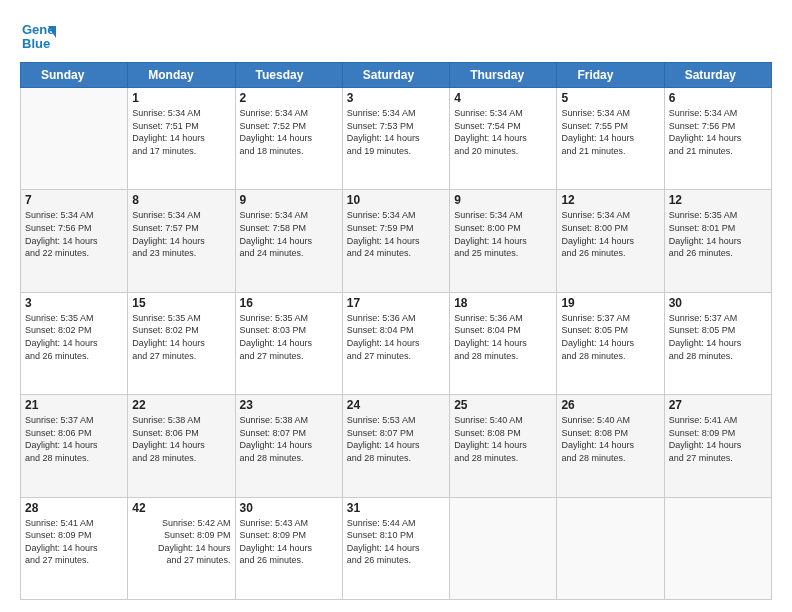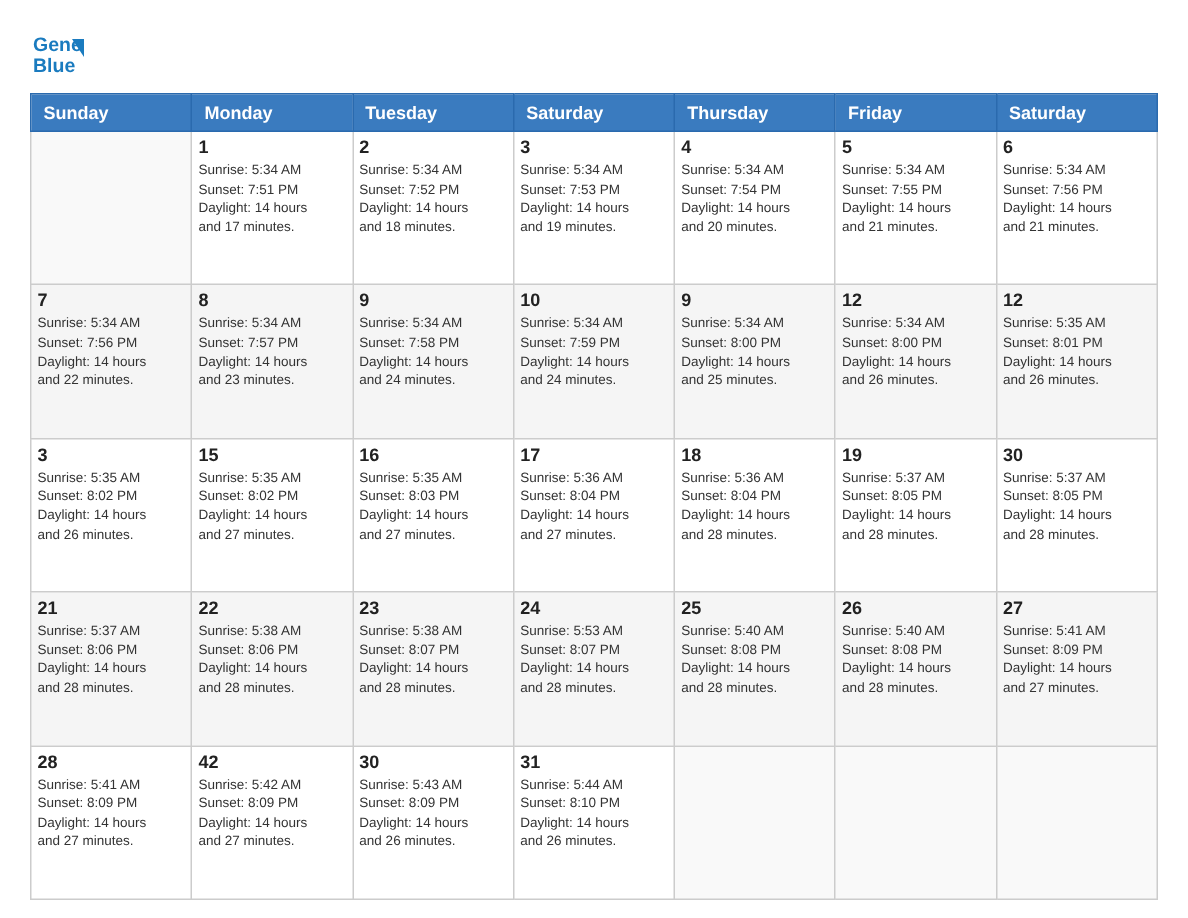--- a/index.html
+++ b/index.html
@@ -46,21 +46,21 @@
       border: 1px solid #ccc;
       border-collapse: collapse;
       width: 100%;
       table-layout: fixed;
     }
     .calendar th {
       background-color: #3a7bbf;
       color: #fff;
       font-size: 12px;
       font-weight: bold;
-      padding: 5px 8px;
+      padding: 5px 20px;
       border: 1px solid #2a6aae;
       text-align: left;
     }
     .calendar td {
       border: 1px solid #ccc;
       vertical-align: top;
       padding: 3px 4px;
       font-size: 9.5px;
       color: #333;
       height: 88px;
@@ -312,21 +312,21 @@
         <tr>
           <td>
             <span class="day-num">28</span>
             <div class="cell-info" style="white-space: pre-line;">Sunrise: 5:41 AM
 Sunset: 8:09 PM
 Daylight: 14 hours
 and 27 minutes.</div>
           </td>
           <td>
             <span class="day-num">42</span>
-            <div class="cell-info" style="white-space: pre-line;">Sunrise: 5:42 AM
+            <div class="cell-info" style="white-space: pre-line; text-align: right;">Sunrise: 5:42 AM
 Sunset: 8:09 PM
 Daylight: 14 hours
 and 27 minutes.</div>
           </td>
           <td>
             <span class="day-num">30</span>
             <div class="cell-info" style="white-space: pre-line;">Sunrise: 5:43 AM
 Sunset: 8:09 PM
 Daylight: 14 hours
 and 26 minutes.</div>

